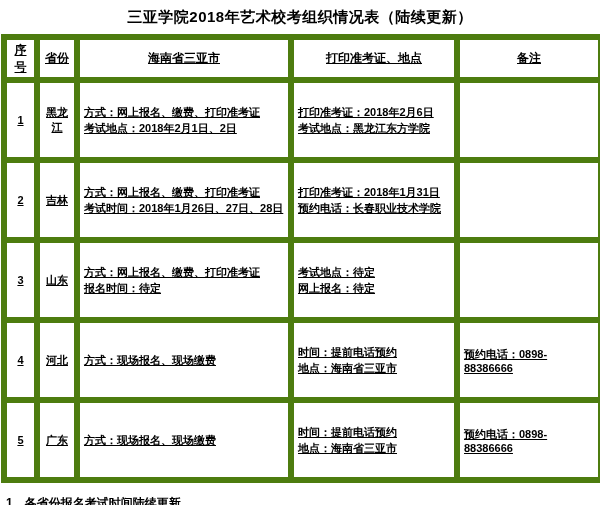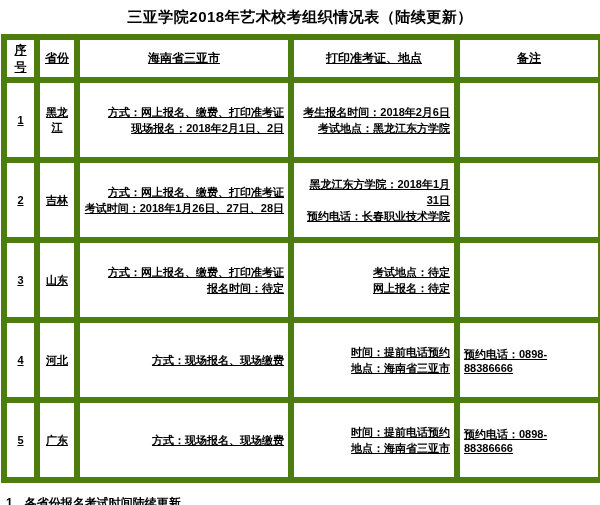--- a/index.html
+++ b/index.html
@@ -37,21 +37,21 @@
     vertical-align: middle;
     padding: 0 2px;
   }
   table.exam-table td {
     font-size: 11px;
     height: 70px;
     vertical-align: middle;
     padding: 2px 4px;
   }
   td.c-center { text-align: center; padding: 0 1px; }
-  .cell-lines div { line-height: 16px; text-align: right; }
+  .cell-lines div { line-height: 16px; text-align: left; }
   td.c-note { padding: 0 3px; }
   .notes {
     margin: 13px 0 0 6px;
     font-size: 12px;
     line-height: 15px;
     font-weight: bold;
   }
   .notes .note-line { white-space: nowrap; }
   .notes .indent { padding-left: 13px; }
 </style>
@@ -79,43 +79,43 @@
         <th>备注</th>
       </tr>
     </thead>
     <tbody>
       <tr>
         <td class="c-center">1</td>
         <td class="c-center">黑龙江</td>
         <td>
             <div class="cell-lines">
           <div>方式：网上报名、缴费、打印准考证</div>
-          <div>现场报名：2018年2月1日、2日</div>
+          <div>考试地点：2018年2月1日、2日</div>
         </div>
           </td>
         <td>
             <div class="cell-lines">
-          <div>考生报名时间：2018年2月6日</div>
+          <div>打印准考证：2018年2月6日</div>
           <div>考试地点：黑龙江东方学院</div>
         </div>
           </td>
         <td class="c-note"></td>
       </tr>
       <tr>
         <td class="c-center">2</td>
         <td class="c-center">吉林</td>
         <td>
             <div class="cell-lines">
           <div>方式：网上报名、缴费、打印准考证</div>
           <div>考试时间：2018年1月26日、27日、28日</div>
         </div>
           </td>
         <td>
             <div class="cell-lines">
-          <div>黑龙江东方学院：2018年1月31日</div>
+          <div>打印准考证：2018年1月31日</div>
           <div>预约电话：长春职业技术学院</div>
         </div>
           </td>
         <td class="c-note"></td>
       </tr>
       <tr>
         <td class="c-center">3</td>
         <td class="c-center">山东</td>
         <td>
             <div class="cell-lines">

